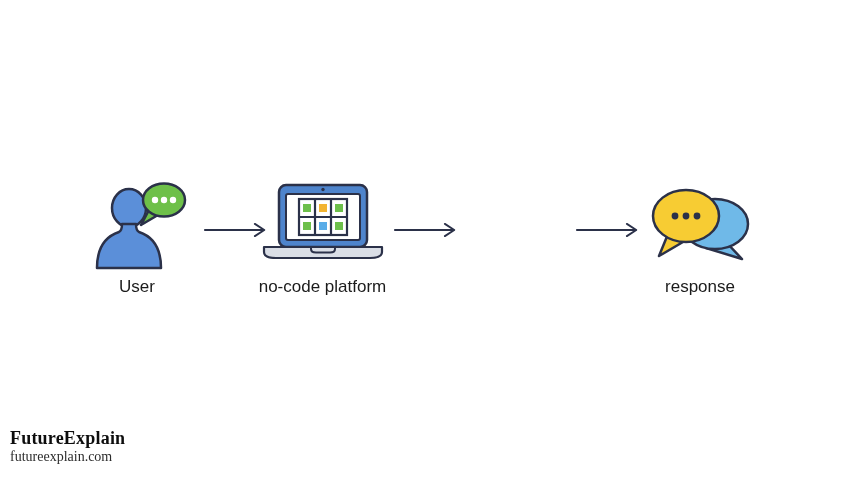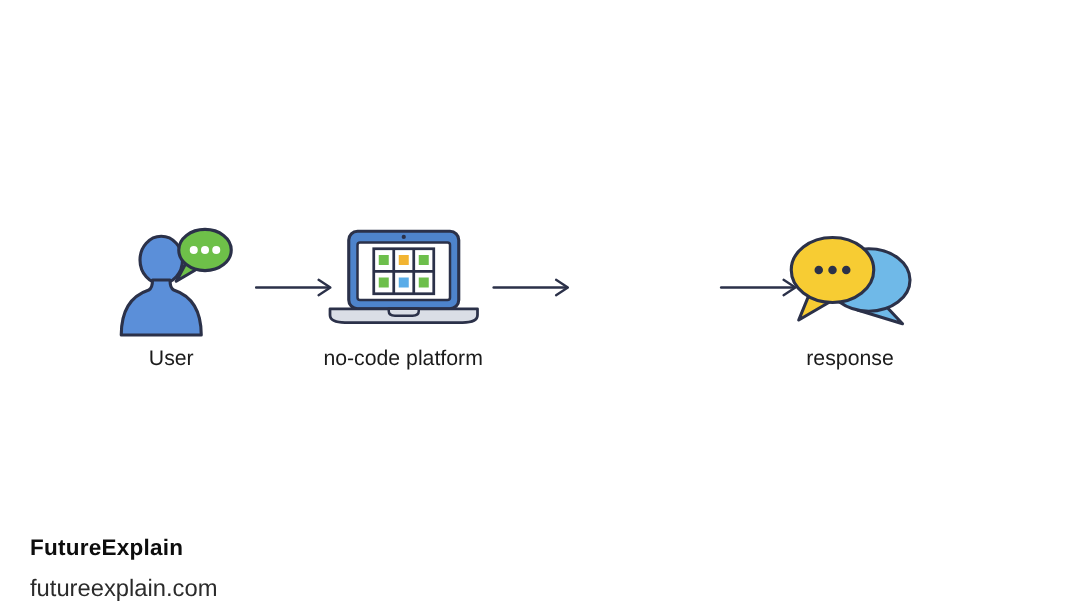--- a/index.html
+++ b/index.html
@@ -9,23 +9,23 @@
     border-radius:24px;
   }
   .node{
     position:absolute;top:178px;display:flex;flex-direction:column;align-items:center;
   }
   .icon-box{height:92px;display:flex;align-items:flex-end;justify-content:center;}
   .node-label{
     margin-top:8px;font-size:17px;color:var(--text);white-space:nowrap;line-height:1.1;
   }
   .arrow{position:absolute;top:221px;width:66px;height:18px;}
-  .brand{position:absolute;left:24px;top:428px;line-height:1.15;}
+  .brand{position:absolute;left:10px;top:428px;line-height:1.15;font-family:Liberation Serif, serif;}
   .brand-name{font-size:18px;font-weight:bold;color:#0d0d0d;letter-spacing:.2px;}
-  .brand-url{font-size:19px;color:#2b2b2b;margin-top:12px;}
+  .brand-url{font-size:14px;color:#2b2b2b;margin-top:0;}
   svg{display:block;}
 </style>
 </head>
 <body>
 
 <div class="canvas">
 
   <div class="node" style="left:85px;width:104px;">
     <div class="icon-box">
       <svg width="104" height="92" viewBox="0 0 104 92">
@@ -83,21 +83,21 @@
   </div>
 
 
   <div class="arrow" style="left:575px;">
     <svg width="66" height="18" viewBox="0 0 70 18">
       <path d="M2 9 H64" stroke="var(--ink)" stroke-width="2" stroke-linecap="round" fill="none"></path>
       <path d="M55 2.5 L65 9 L55 15.5" stroke="var(--ink)" stroke-width="2" stroke-linecap="round" stroke-linejoin="round" fill="none"></path>
     </svg>
   </div>
 
-  <div class="node" style="left:620px;width:120px;">
+  <div class="node" style="left:640px;width:120px;">
     <div class="icon-box">
       <svg width="108" height="84" viewBox="0 0 108 84" style="margin-bottom:4px">
 
         <path d="M80 60 L96 77 L60 66 Z" fill="var(--resp-blue)" stroke="var(--ink)" stroke-width="2.5" stroke-linejoin="round"></path>
         <ellipse cx="69" cy="42" rx="33" ry="25" fill="var(--resp-blue)" stroke="var(--ink)" stroke-width="2.5"></ellipse>
 
         <path d="M22 52 L13 74 L37 60 Z" fill="var(--resp-yellow)" stroke="var(--ink)" stroke-width="2.5" stroke-linejoin="round"></path>
         <ellipse cx="40" cy="34" rx="33" ry="26" fill="var(--resp-yellow)" stroke="var(--ink)" stroke-width="2.5"></ellipse>
         <circle cx="29" cy="34" r="3.4" fill="var(--ink)"></circle>
         <circle cx="40" cy="34" r="3.4" fill="var(--ink)"></circle>

